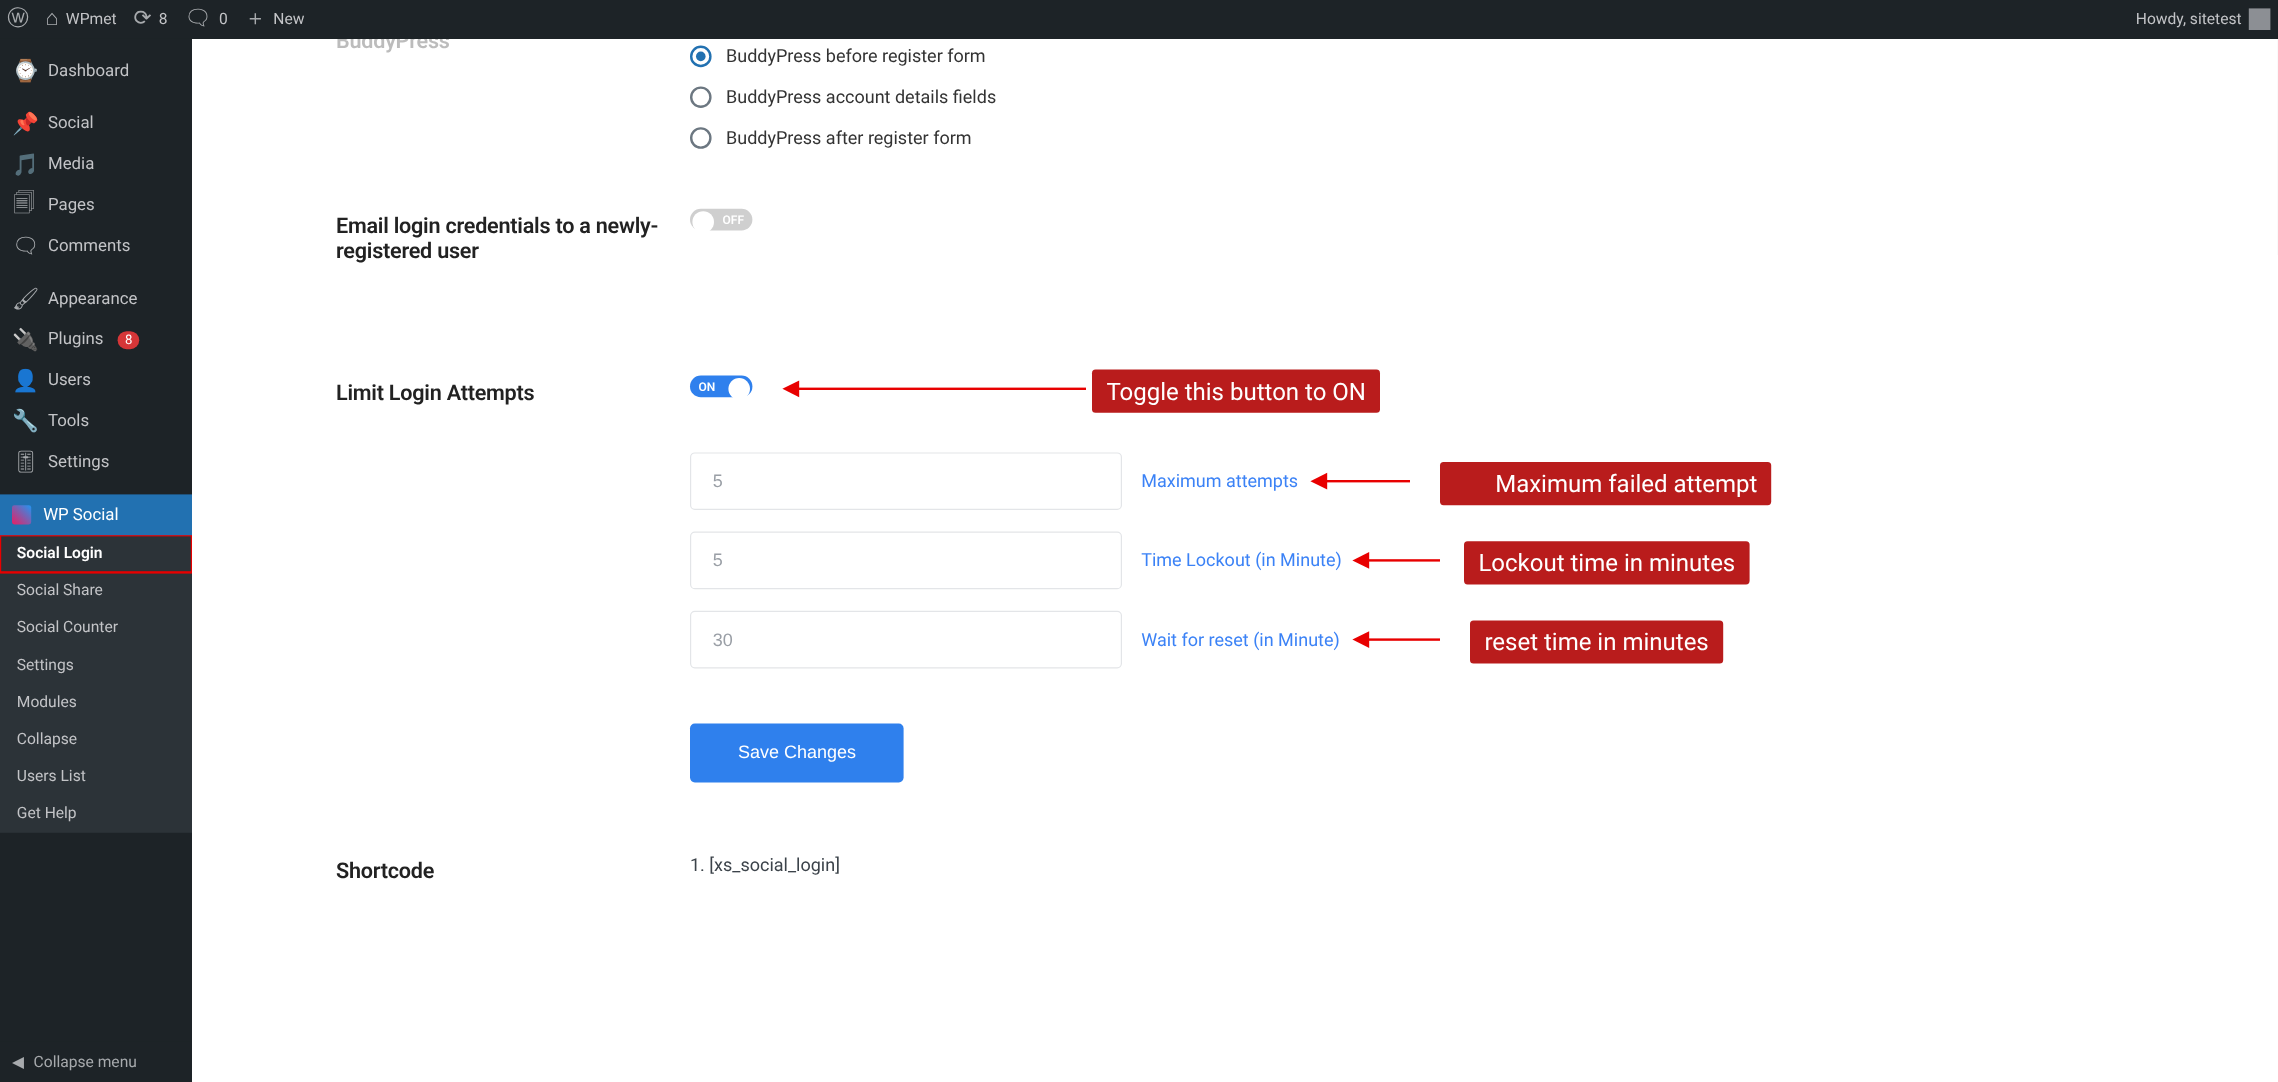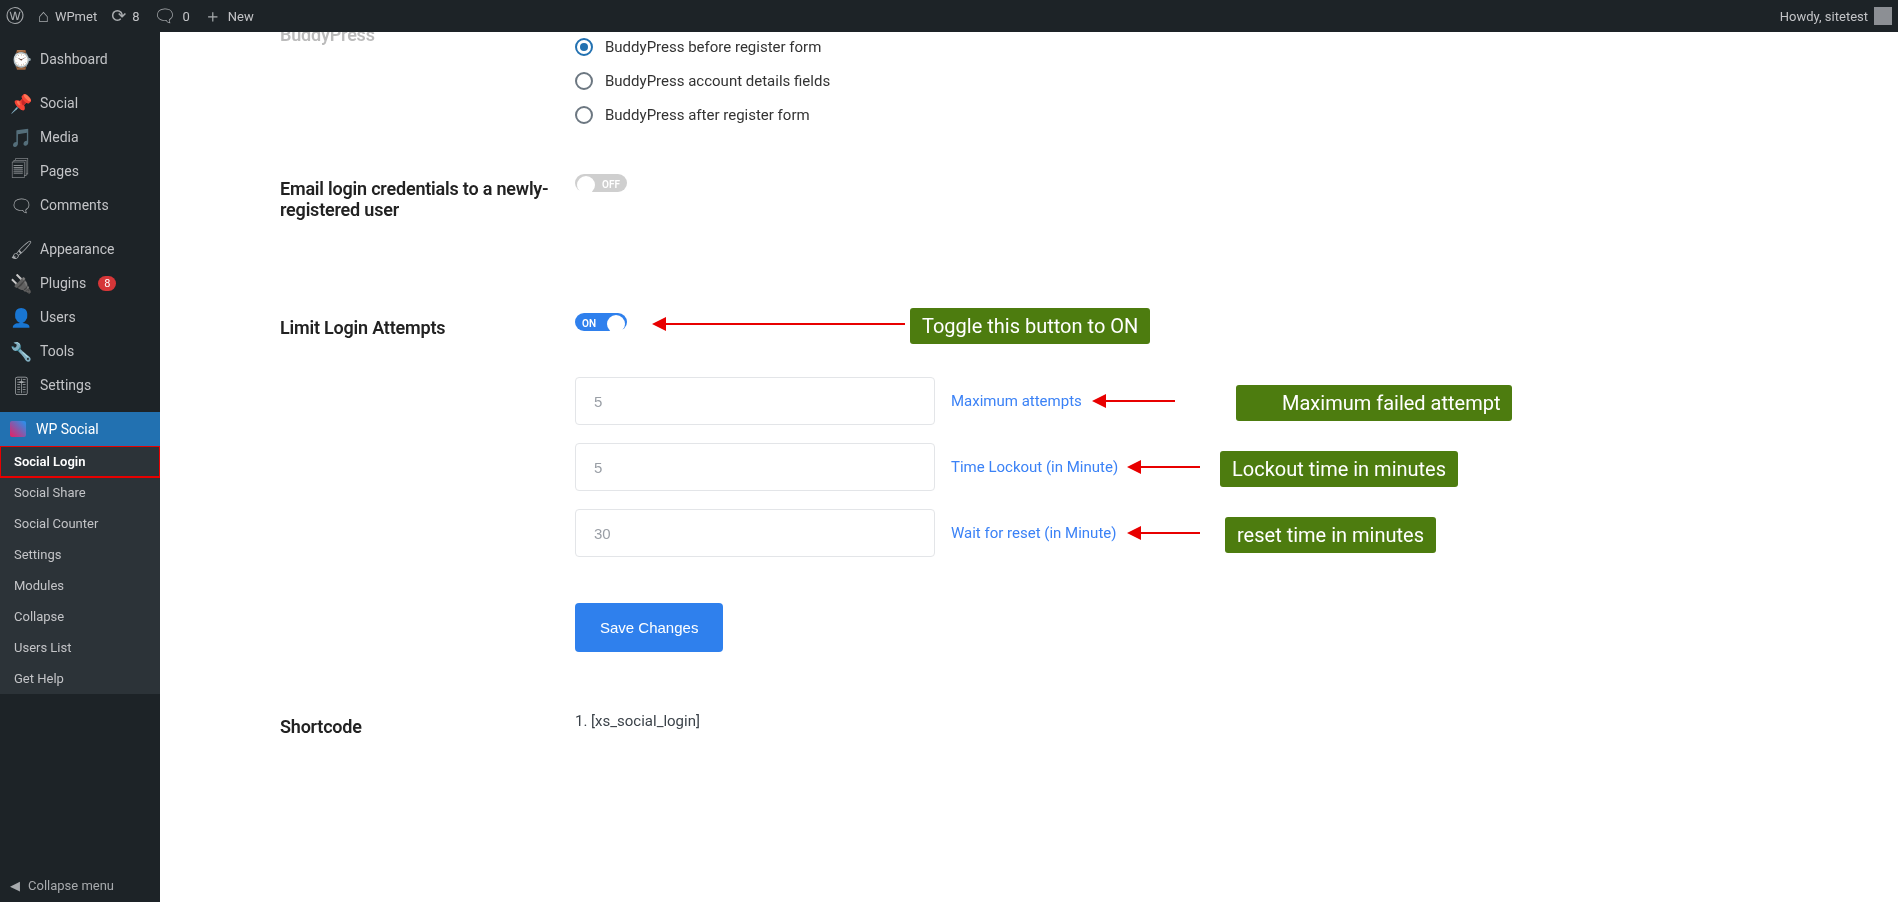--- a/index.html
+++ b/index.html
@@ -45,23 +45,23 @@
   .toggle .knob { position:absolute; top:2px; width:18px; height:18px; background:#fff; border-radius:50%; }
   .toggle.off .knob { left:2px; }
   .toggle.on .knob { right:2px; }
   .toggle.off .txt { position:absolute; right:7px; top:5px; color:#fff; }
   .toggle.on .txt { position:absolute; left:7px; top:5px; }
   
   .num-input { width:360px; height:48px; border:1px solid #e3e5e8; border-radius:4px; padding:0 18px; font-size:15px; color:#333; background:#fff; }
   .num-input::placeholder { color:#9a9fa6; }
   .field-row { display:flex; align-items:center; gap:16px; margin-bottom:18px; position:relative; }
   .field-label { font-size:15px; color:#3b82f6; }
-  .btn-primary { background:#2f80ed; color:#fff; border:none; border-radius:4px; padding:16px 25px; font-size:15px; cursor:pointer; margin-top:28px; }
-  
-  .annot-box { background:#4d7c0f; color:#fff; font-size:20px; padding:6px 12px; border-radius:3px; white-space:nowrap; }
+  .btn-primary { background:#2f80ed; color:#fff; border:none; border-radius:4px; padding:16px 40px; font-size:15px; cursor:pointer; margin-top:28px; }
+  
+  .annot-box { background:#b91c1c; color:#fff; font-size:20px; padding:6px 12px; border-radius:3px; white-space:nowrap; }
   .arrow-line { position:absolute; height:2px; background:#e80000; }
   .arrow-line::before { content:""; position:absolute; left:-10px; top:-6px; border:7px solid transparent; border-right:14px solid #e80000; }
   .top-cut { font-size:18px; font-weight:600; margin-top:-2px; color:#222; opacity:.3; }
   .shortcode-block { margin-top:60px; }
   .shortcode-block ol { list-style:none; font-size:15px; color:#3c434a; }
   .shortcode-block li { margin-bottom:10px; }
   .inner-scroll { height:100%; }
   .spacer-section { height:18px; }
 </style>
 </head>
@@ -207,21 +207,21 @@
           
           <div class="arrow-line" style="top:10px; left:80px; width:250px;"></div>
           <span class="annot-box" style="position:absolute; left:335px; top:-5px;">Toggle this button to ON</span>
 
           <div class="spacer-section"></div>
           <div style="margin-top:24px;">
             <div class="field-row">
               <input class="num-input" placeholder="5" style="">
               <span class="field-label">Maximum attempts</span>
               <div class="arrow-line" style="left:520px; top:23px; width:80px;"></div>
-              <span class="annot-box" style="position:absolute; left:661px; top:8px;padding-left:46px;">Maximum failed attempt</span>
+              <span class="annot-box" style="position:absolute; left:625px; top:8px;padding-left:46px;">Maximum failed attempt</span>
             </div>
             <div class="field-row">
               <input class="num-input" placeholder="5" style="">
               <span class="field-label">Time Lockout (in Minute)</span>
               <div class="arrow-line" style="left:555px; top:23px; width:70px;"></div>
               <span class="annot-box" style="position:absolute; left:645px; top:8px;">Lockout time in minutes</span>
             </div>
             <div class="field-row">
               <input class="num-input" placeholder="30" style="">
               <span class="field-label">Wait for reset (in Minute)</span>

